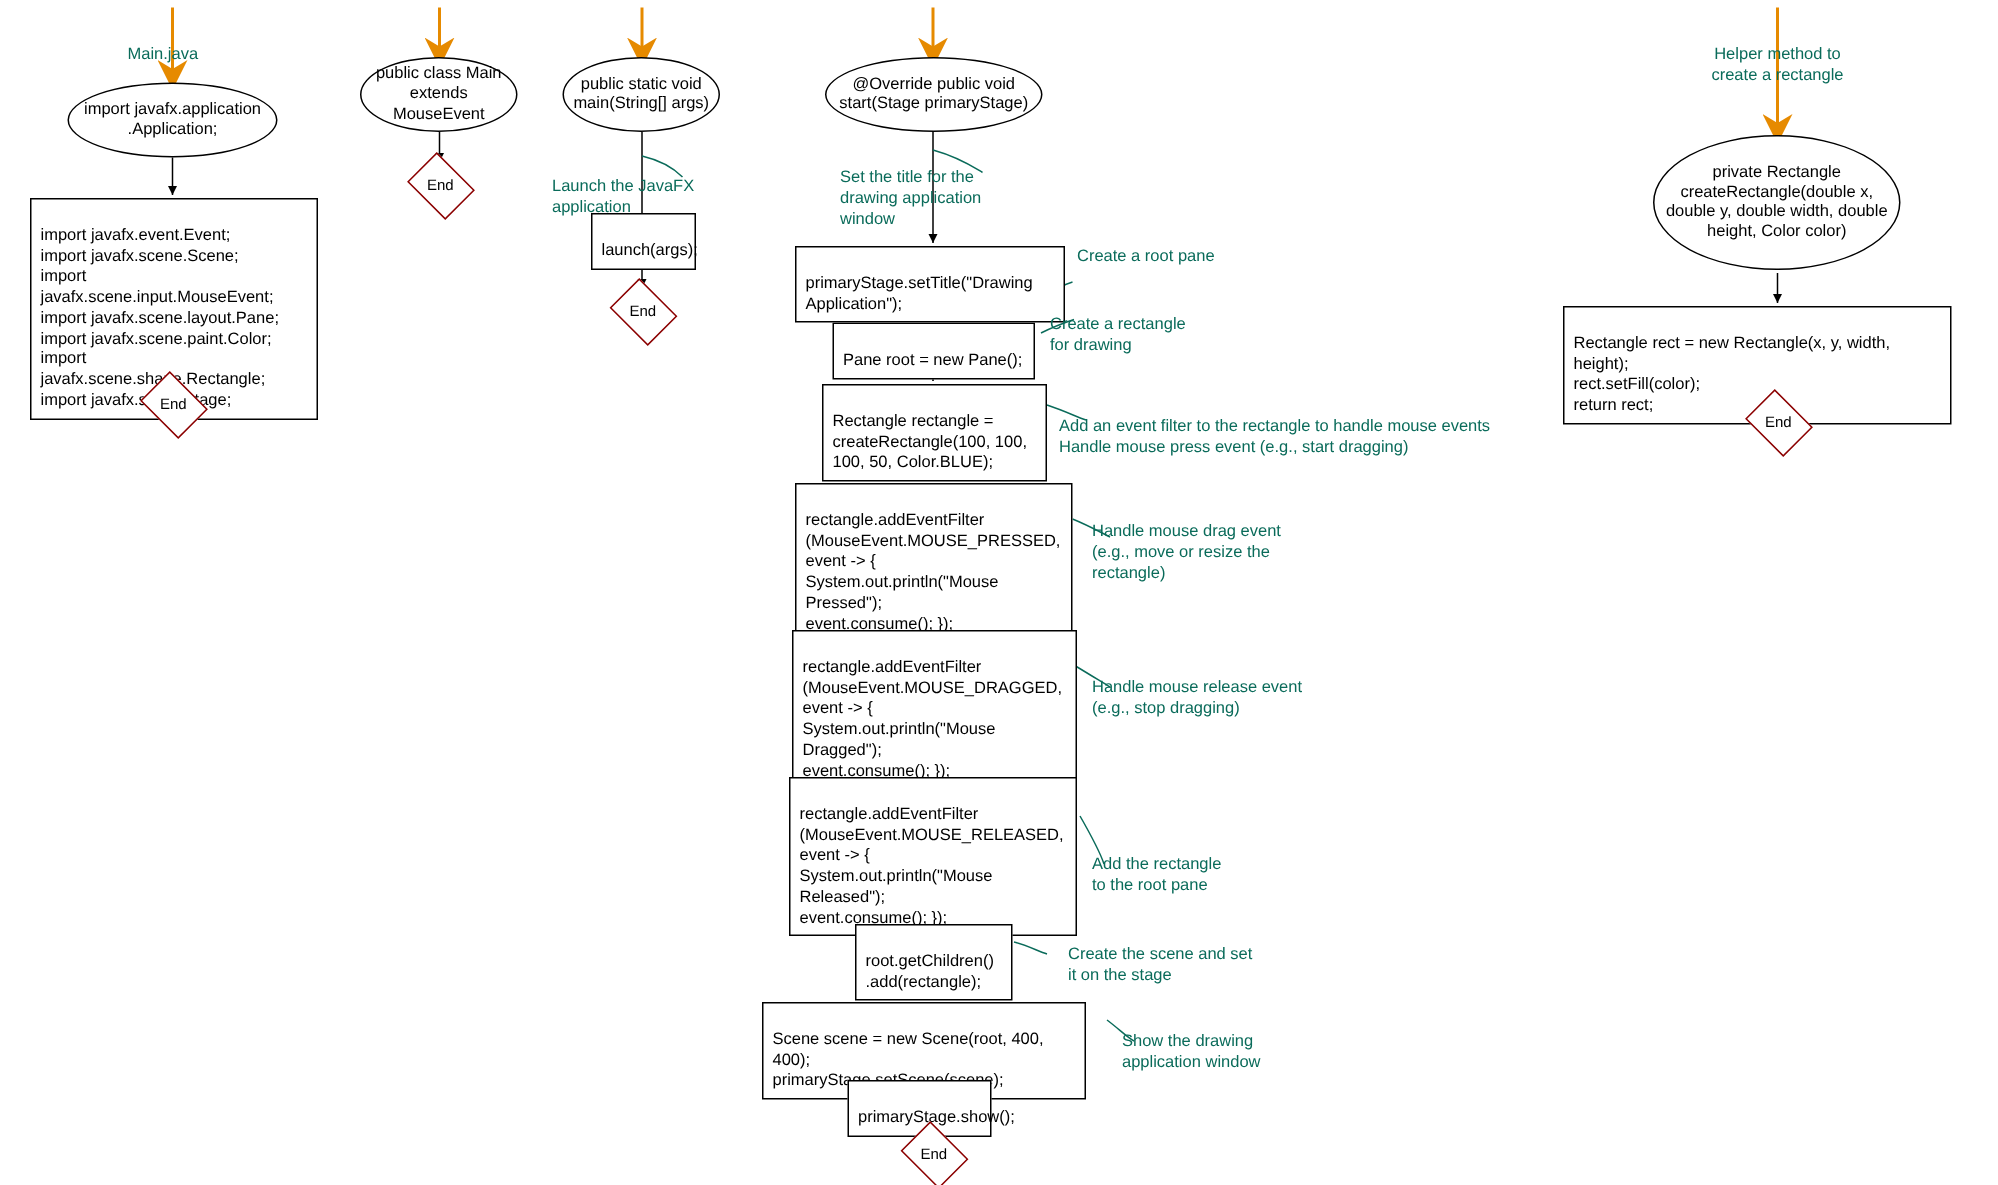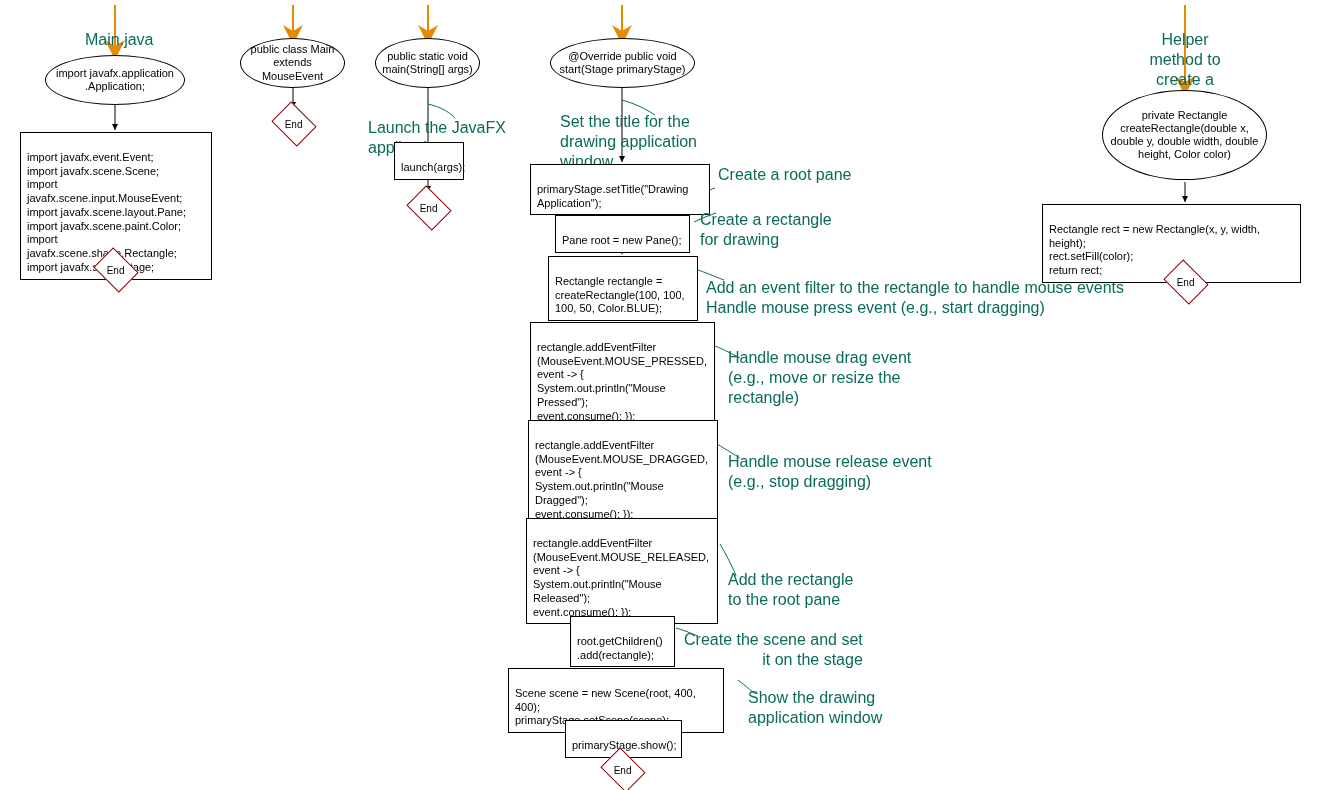--- a/index.html
+++ b/index.html
@@ -47,21 +47,21 @@
     position: relative;
     transform: rotate(45deg);
     background: #fff;
   }
   .endbox span {
     transform: rotate(-45deg);
   }
   .comment {
     position: absolute;
     color: #0a6b5a;
-    font-size: 16px;
+    font-size: 11px;
     line-height: 1.25;
     white-space: pre-line;
   }
   svg.connectors {
     position: absolute;
     left: 0; top: 0;
     width: 1332px; height: 790px;
     pointer-events: none;
   }
 </style>
@@ -215,29 +215,29 @@
 System.out.println("Mouse
 Released");
 event.consume(); });</span>
 </div>
 <div class="comment" style="left:728px; top:570px;">Add the rectangle
 to the root pane</div>
 <div class="node box" style="left:570px; top:616px; width:105px;">
   <span>root.getChildren()
 .add(rectangle);</span>
 </div>
-<div class="comment" style="left:684px; top:630px;text-align:right;">Create the scene and set
+<div class="comment" style="left:712px; top:630px;">Create the scene and set
 it on the stage</div>
 <div class="node box" style="left:508px; top:668px; width:216px;">
   <span>Scene scene = new Scene(root, 400, 400);
 primaryStage.setScene(scene);</span>
 </div>
 <div class="comment" style="left:748px; top:688px;">Show the drawing
 application window</div>
-<div class="node box" style="left:565px; top:720px; width:117px;text-align:right;">
+<div class="node box" style="left:565px; top:720px; width:96px;text-align:right;">
   <span>primaryStage.show();</span>
 </div>
 <div class="node" style="left:605px; top:756px;">
   <div class="endbox">
       <span>End</span>
     </div>
 </div>
 
 <div class="comment" style="left:1135px; top:30px; text-align:center; width:100px;">Helper method to
 create a rectangle</div>

